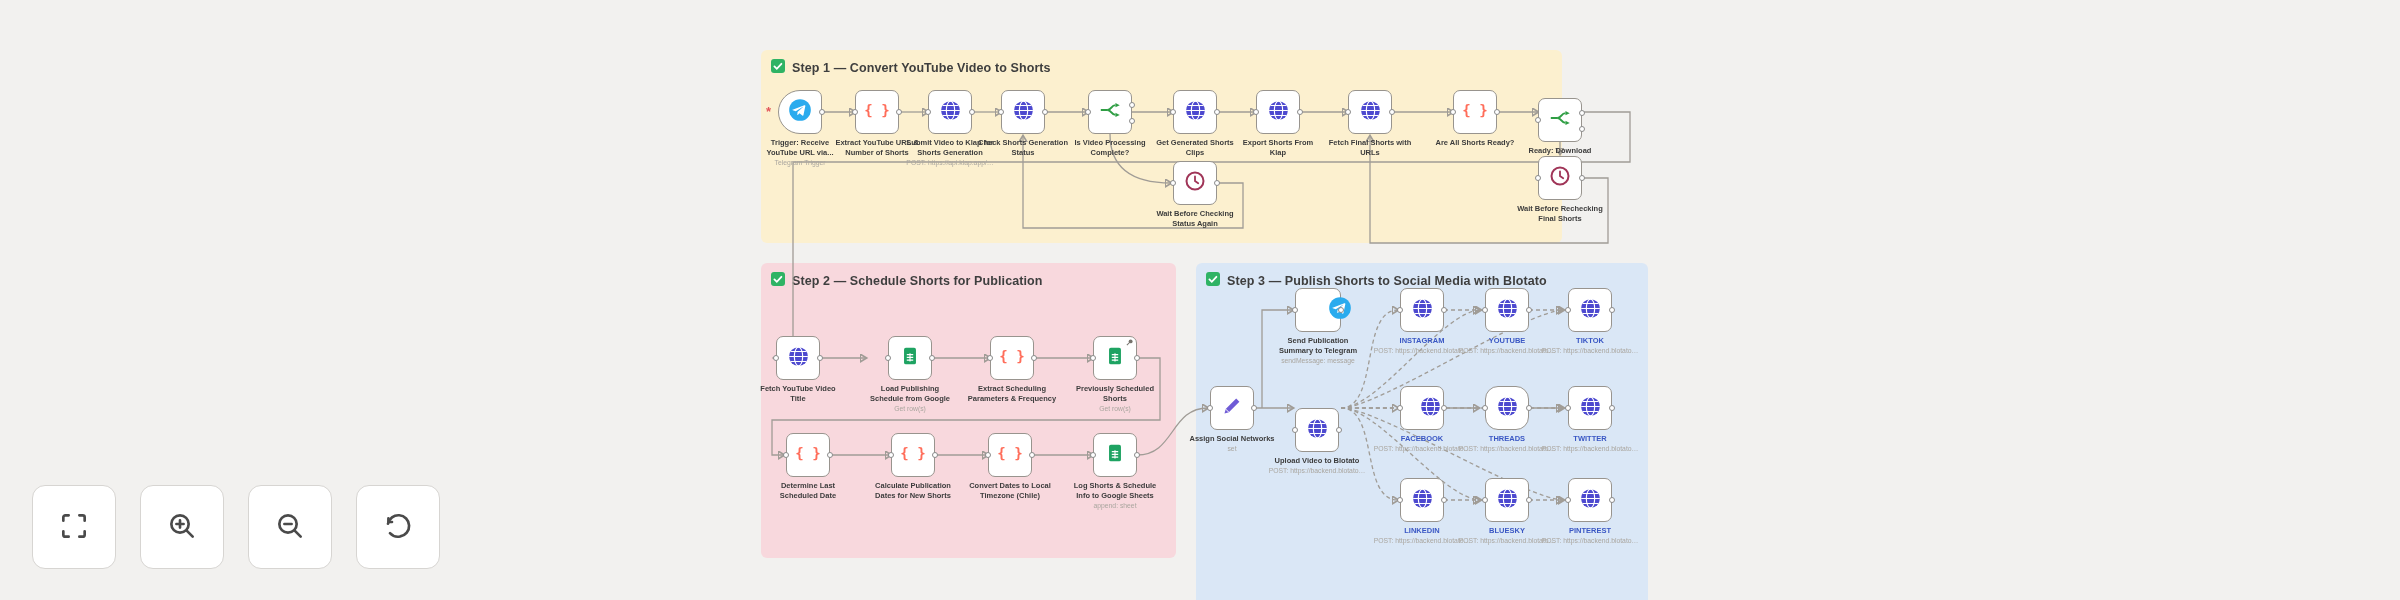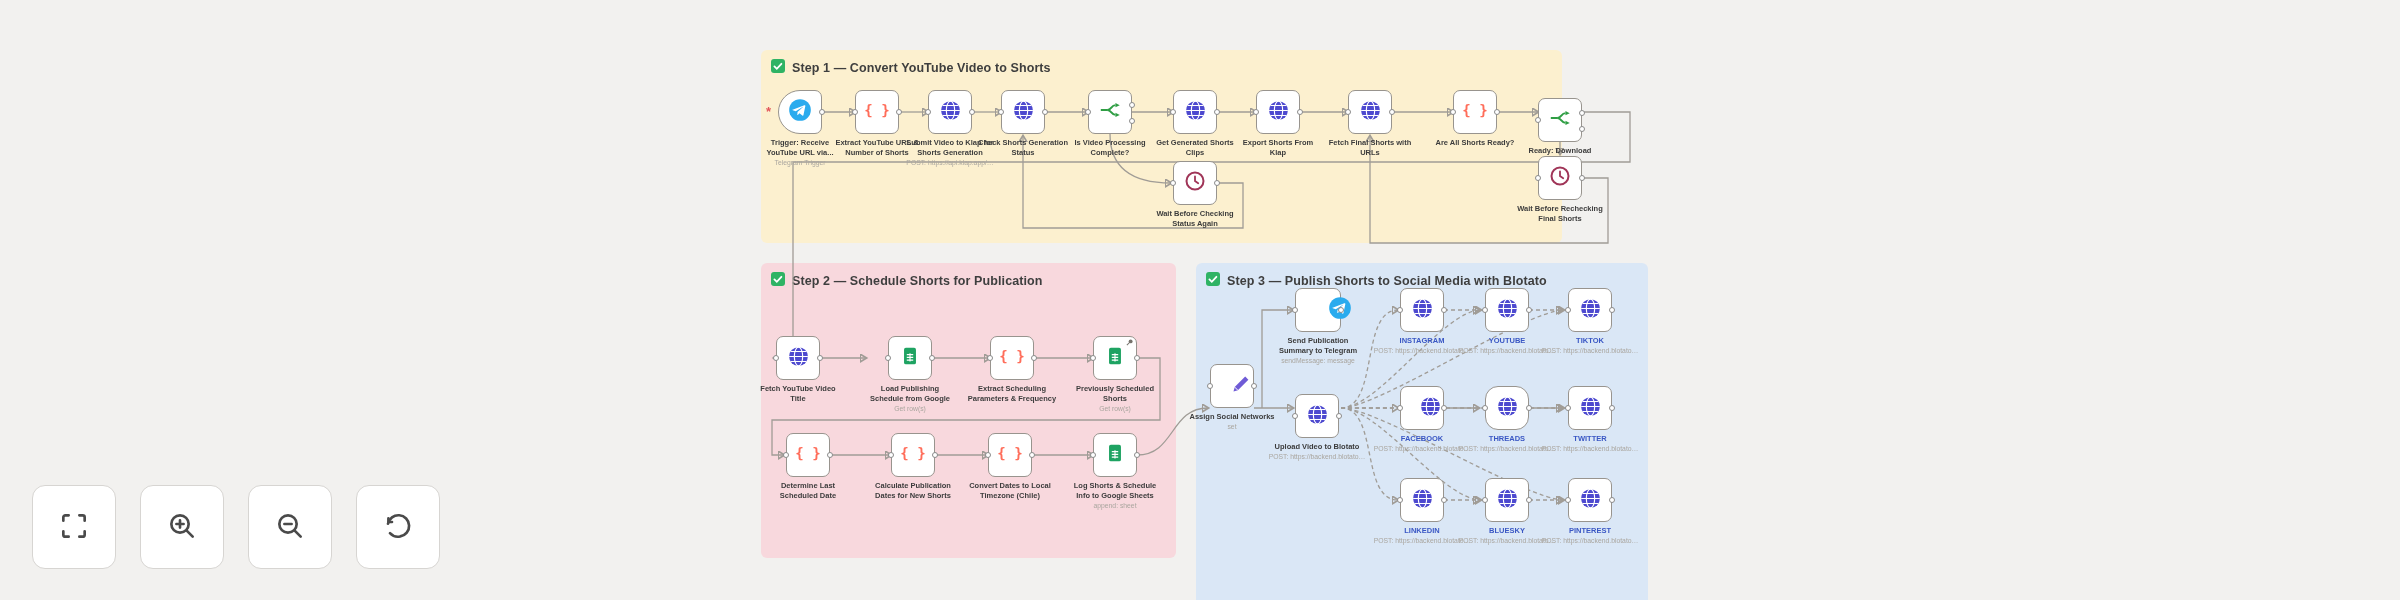--- a/index.html
+++ b/index.html
@@ -324,30 +324,30 @@
       </div>
       <div class="node" style="left: 1295px; top: 288px; padding-left: 44px;">
         <span><svg width="26" height="26" viewBox="0 0 24 24">
             <circle cx="12" cy="12" r="10" fill="#2AABEE"></circle>
             <path d="M5.8 11.6l10.2-4c.6-.2 1.1.2.9 1l-1.7 8.1c-.1.6-.5.7-1 .4l-2.7-2-1.3 1.3c-.2.2-.4.3-.7.3l.2-2.8 5.1-4.6c.2-.2-.1-.3-.4-.1l-6.3 4-2.7-.9c-.6-.2-.6-.6.4-.7z" fill="#fff"></path>
           </svg></span>
         <span class="port l"></span>
         <span class="port r"></span>
         <div class="node-label">Send Publication<br>Summary to Telegram<span class="node-sub">sendMessage: message</span></div>
       </div>
-      <div class="node" style="left: 1210px; top: 364px; justify-content: flex-end;">
+      <div class="node" style="left: 1210px; top: 386px;">
         <span><svg width="24" height="24" viewBox="0 0 24 24">
             <path d="M4.5 19.5l1.2-4.4L16.2 4.6l3.2 3.2L8.9 18.3z" fill="#6f5bd6"></path>
             <path d="M5.7 15.1l3.2 3.2" stroke="#fff" stroke-width="1"></path>
           </svg></span>
         <span class="port l"></span>
         <span class="port r"></span>
         <div class="node-label">Assign Social Networks<span class="node-sub">set</span></div>
       </div>
-      <div class="node" style="left: 1295px; top: 394px;">
+      <div class="node" style="left: 1295px; top: 408px;">
         <span><svg width="25" height="25" viewBox="0 0 24 24">
             <circle cx="12" cy="12" r="9" fill="#4d49cf"></circle>
             <g stroke="#fff" stroke-width="1.1" fill="none">
               <ellipse cx="12" cy="12" rx="4" ry="9"></ellipse>
               <path d="M3 12h18 M4.6 7.2h14.8 M4.6 16.8h14.8"></path>
             </g>
           </svg></span>
         <span class="port l"></span>
         <span class="port r"></span>
         <div class="node-label">Upload Video to Blotato<span class="node-sub">POST: https://backend.blotato…</span></div>

